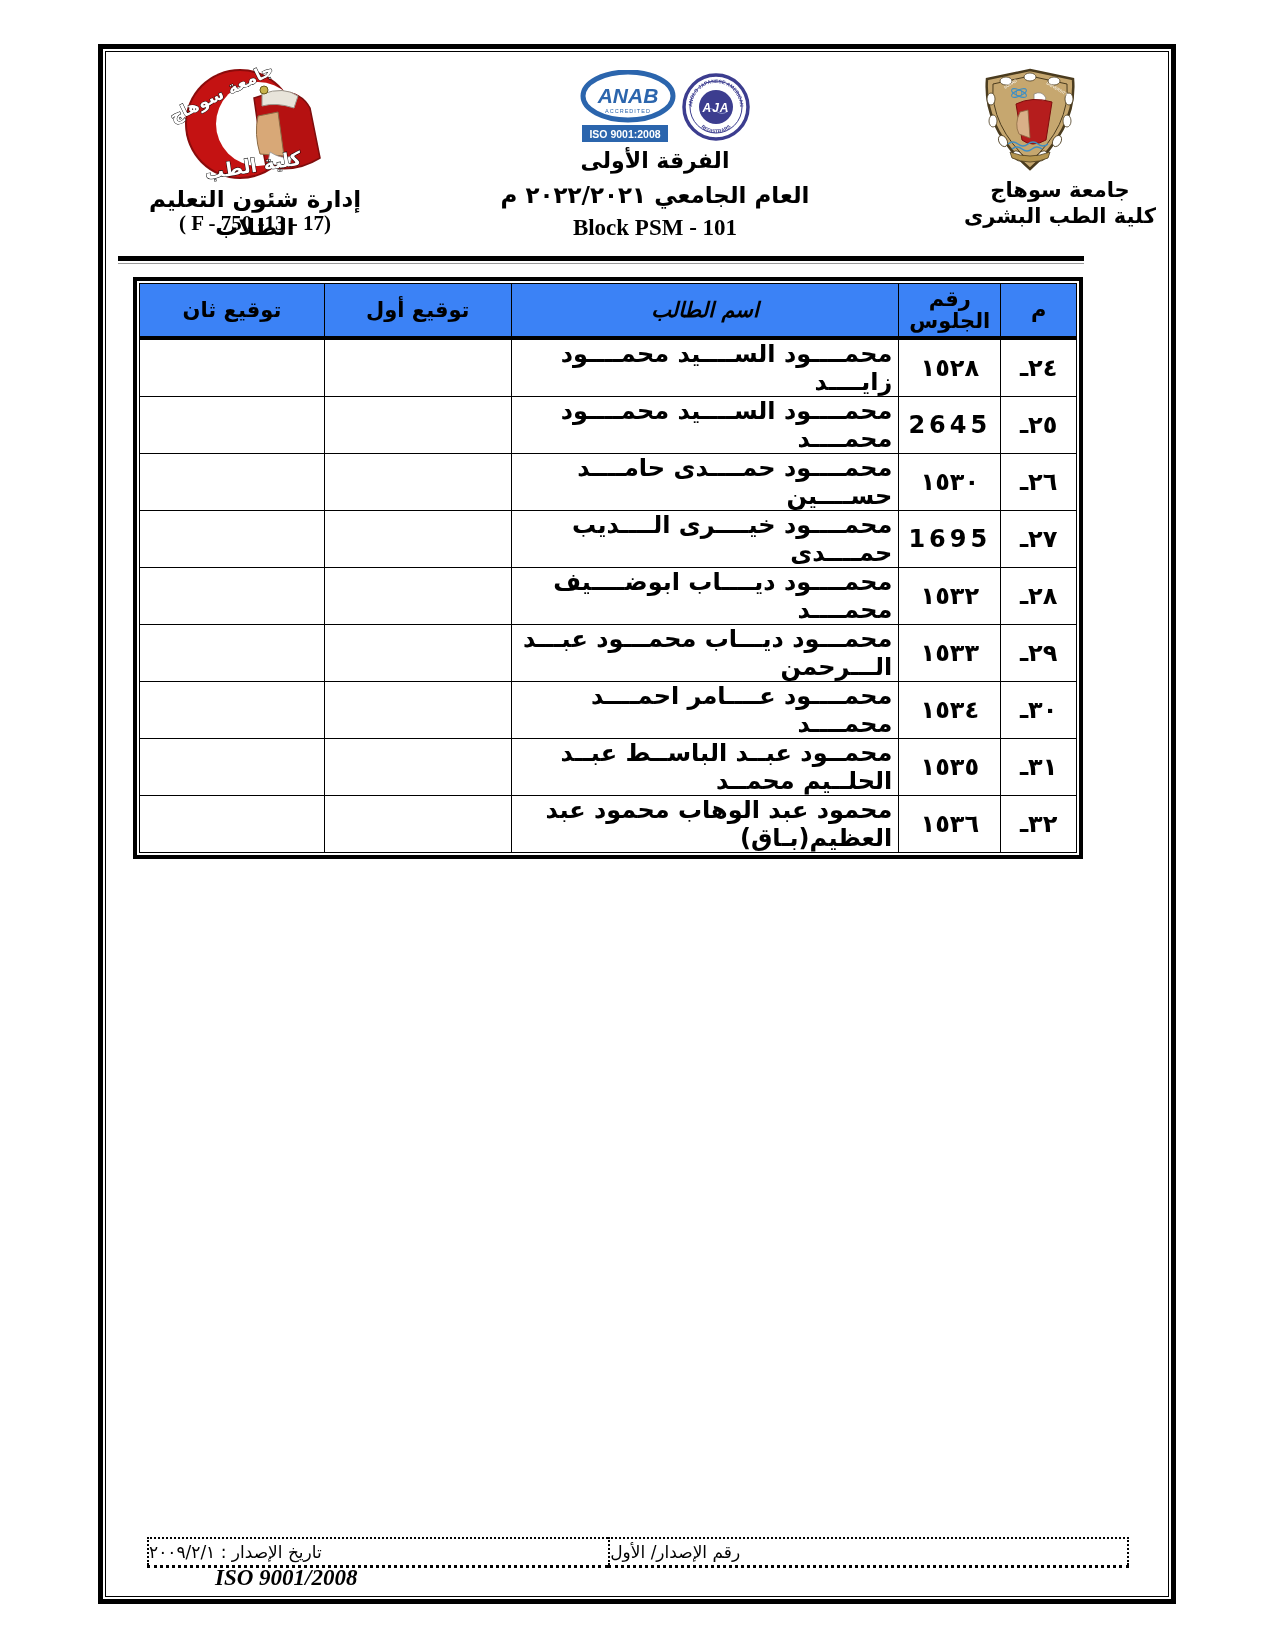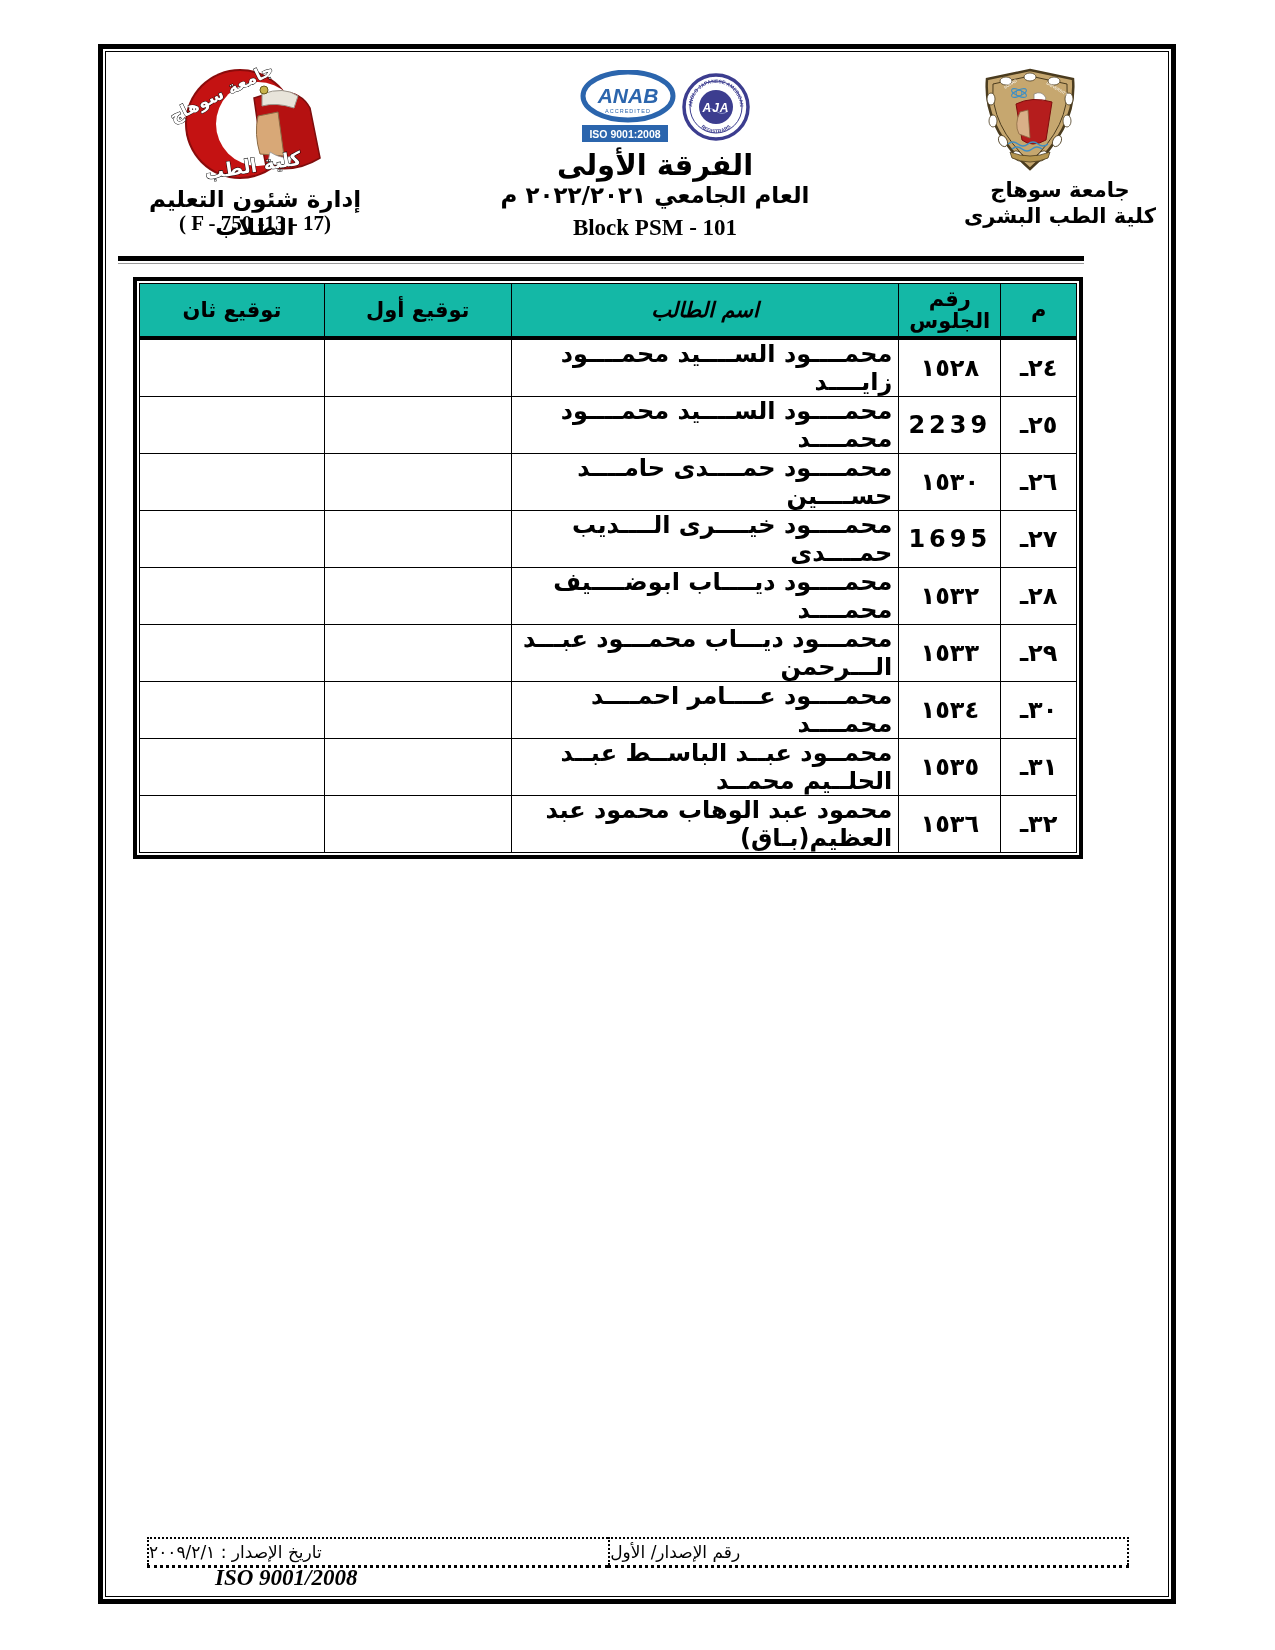--- a/index.html
+++ b/index.html
@@ -14,21 +14,21 @@
   .page-border-inner{position:absolute;left:2px;top:2px;right:2px;bottom:2px;
                border:1px solid #000;}
   .center{text-align:center;}
   .hdr-txt{font-weight:bold;font-size:21px;line-height:1.2;}
   .rule{background:#000;height:5px;}
   .rule-shadow{background:#9a9a9a;height:1px;}
   
   .tbl-wrap{border:4px solid #000;padding:2px;box-sizing:border-box;background:#fff;}
   table.main{border-collapse:collapse;width:100%;direction:rtl;}
   table.main th,table.main td{border:1px solid #000;padding:0 6px;box-sizing:border-box;}
-  table.main th{background:#14b8a6;font-weight:bold;font-size:21px;height:54px;
+  table.main th{background:#3b82f6;font-weight:bold;font-size:21px;height:54px;
                 border-bottom:4px solid #000;}
   table.main td{height:44px;font-weight:bold;font-size:24px;}
   td.c-no{text-align:center;font-size:19px;width:76px;}
   td.c-seat{text-align:center;letter-spacing:4px;width:102px;}
   td.c-name{text-align:right;width:390px;padding-right:8px;}
   td.c-sig1{width:188px;}
   td.c-sig2{width:186px;}
   th.h-seat{font-size:20px;line-height:1.05;}
   
   table.foot{border-collapse:collapse;direction:rtl;width:982px;
@@ -80,21 +80,21 @@
   <text font-size="5" font-weight="bold" fill="#3c3d8f">
     <textPath href="#ajaTop" startOffset="50%" text-anchor="middle">ANGLO JAPANESE AMERICAN</textPath>
   </text>
   <text font-size="5" font-weight="bold" fill="#3c3d8f">
     <textPath href="#ajaBot" startOffset="50%" text-anchor="middle">REGISTRARS</textPath>
   </text>
   <circle cx="34" cy="34" r="17" fill="#3c3d8f"></circle>
   <path d="M22,38 q6,-5 12,0 q6,5 12,0" stroke="#8890c8" stroke-width="1" fill="none"></path>
   <text x="34" y="38.5" text-anchor="middle" font-size="12" font-weight="bold" font-style="italic" fill="#ffffff" letter-spacing="1">AJA</text>
 </svg>
-<div class="abs ar hdr-txt center" style="left:480px;top:148px;width:350px;font-size:29px;">الفرقة الأولى</div>
+<div class="abs ar hdr-txt center" style="left:480px;top:148px;width:350px;font-size:22px;">الفرقة الأولى</div>
 <div class="abs ar hdr-txt center" style="left:480px;top:182px;width:350px;font-size:23px;">العام الجامعي ٢٠٢٢/٢٠٢١ م</div>
 <div class="abs serif center" style="left:480px;top:215px;width:350px;font-size:23px;font-weight:bold;" dir="ltr">Block PSM - 101</div>
 
 <svg class="abs" style="left:972px;top:66px;" width="116" height="110" viewBox="0 0 116 110">
   <path d="M58,4 L101,13 Q105,62 58,103 Q11,62 15,13 Z" fill="#c6a76f" stroke="#4a3b1e" stroke-width="2.5"></path>
   <path d="M58,10 L95,18 Q98,60 58,96 Q18,60 21,18 Z" fill="none" stroke="#4a3b1e" stroke-width="1"></path>
   <g fill="#ffffff" stroke="#4a3b1e" stroke-width="0.8">
     <ellipse cx="34" cy="15" rx="6" ry="4"></ellipse>
     <ellipse cx="58" cy="11" rx="6" ry="4"></ellipse>
     <ellipse cx="82" cy="15" rx="6" ry="4"></ellipse>
@@ -146,21 +146,21 @@
   <tbody>
     <tr>
       <td class="c-no">٢٤ـ</td>
       <td class="c-seat">١٥٢٨</td>
       <td class="c-name">محمــــود الســــيد محمــــود زايــــد</td>
       <td class="c-sig1"></td>
       <td class="c-sig2"></td>
     </tr>
     <tr>
       <td class="c-no">٢٥ـ</td>
-      <td class="c-seat">2239</td>
+      <td class="c-seat">2645</td>
       <td class="c-name">محمــــود الســــيد محمــــود محمــــد</td>
       <td class="c-sig1"></td>
       <td class="c-sig2"></td>
     </tr>
     <tr>
       <td class="c-no">٢٦ـ</td>
       <td class="c-seat">١٥٣٠</td>
       <td class="c-name">محمــــود حمــــدى حامــــد حســــين</td>
       <td class="c-sig1"></td>
       <td class="c-sig2"></td>

